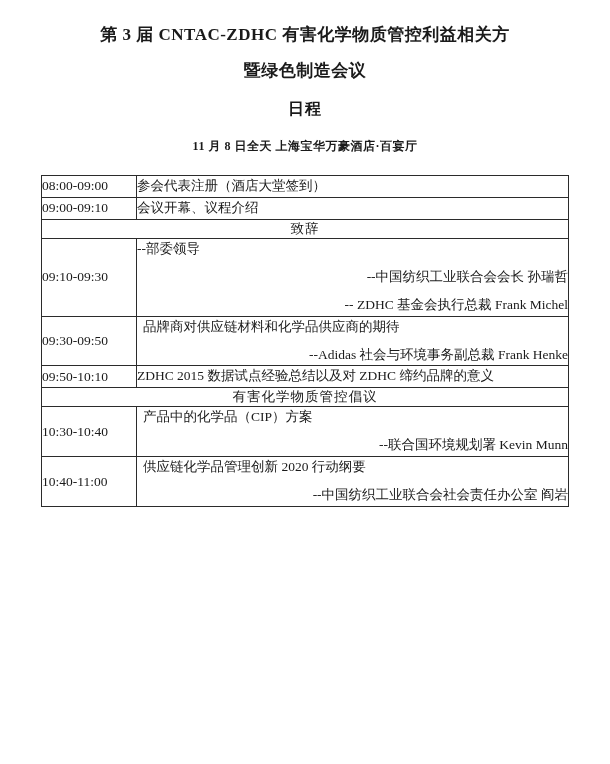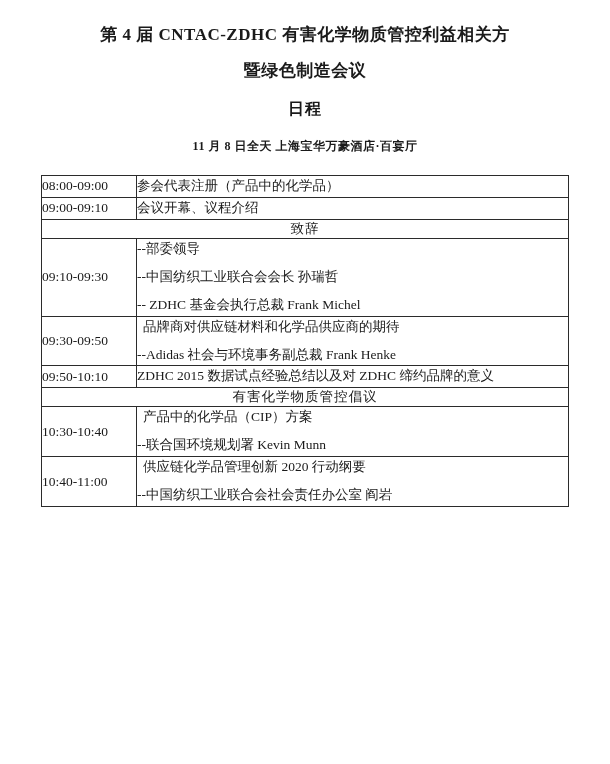--- a/index.html
+++ b/index.html
@@ -75,44 +75,45 @@
   td.section {
     text-align: center;
     padding: 5px 0;
     letter-spacing: 1px;
   }
   .lines div {
     white-space: nowrap;
   }
   .lines div + div {
     margin-top: 7px;
+    text-align: right;
   }
   .indent {
     padding-left: 6px;
   }
 </style>
 </head>
 <body>
 
 <div class="page">
 
   <div class="header">
-    <div class="title-line l1">第 4 届 CNTAC-ZDHC 有害化学物质管控利益相关方</div>
+    <div class="title-line l1">第 3 届 CNTAC-ZDHC 有害化学物质管控利益相关方</div>
     <div class="title-line l2">暨绿色制造会议</div>
     <div class="subtitle">日程</div>
     <div class="venue">11 月 8 日全天   上海宝华万豪酒店·百宴厅</div>
   </div>
 
   <table class="agenda">
     <tbody>
         <tr>
           <td class="time">08:00-09:00</td>
           <td class="desc">
             <div class="lines">
-              <div>参会代表注册（产品中的化学品）</div>
+              <div>参会代表注册（酒店大堂签到）</div>
             </div>
           </td>
         </tr>
         <tr>
           <td class="time">09:00-09:10</td>
           <td class="desc">
             <div class="lines">
               <div>会议开幕、议程介绍</div>
             </div>
           </td>

